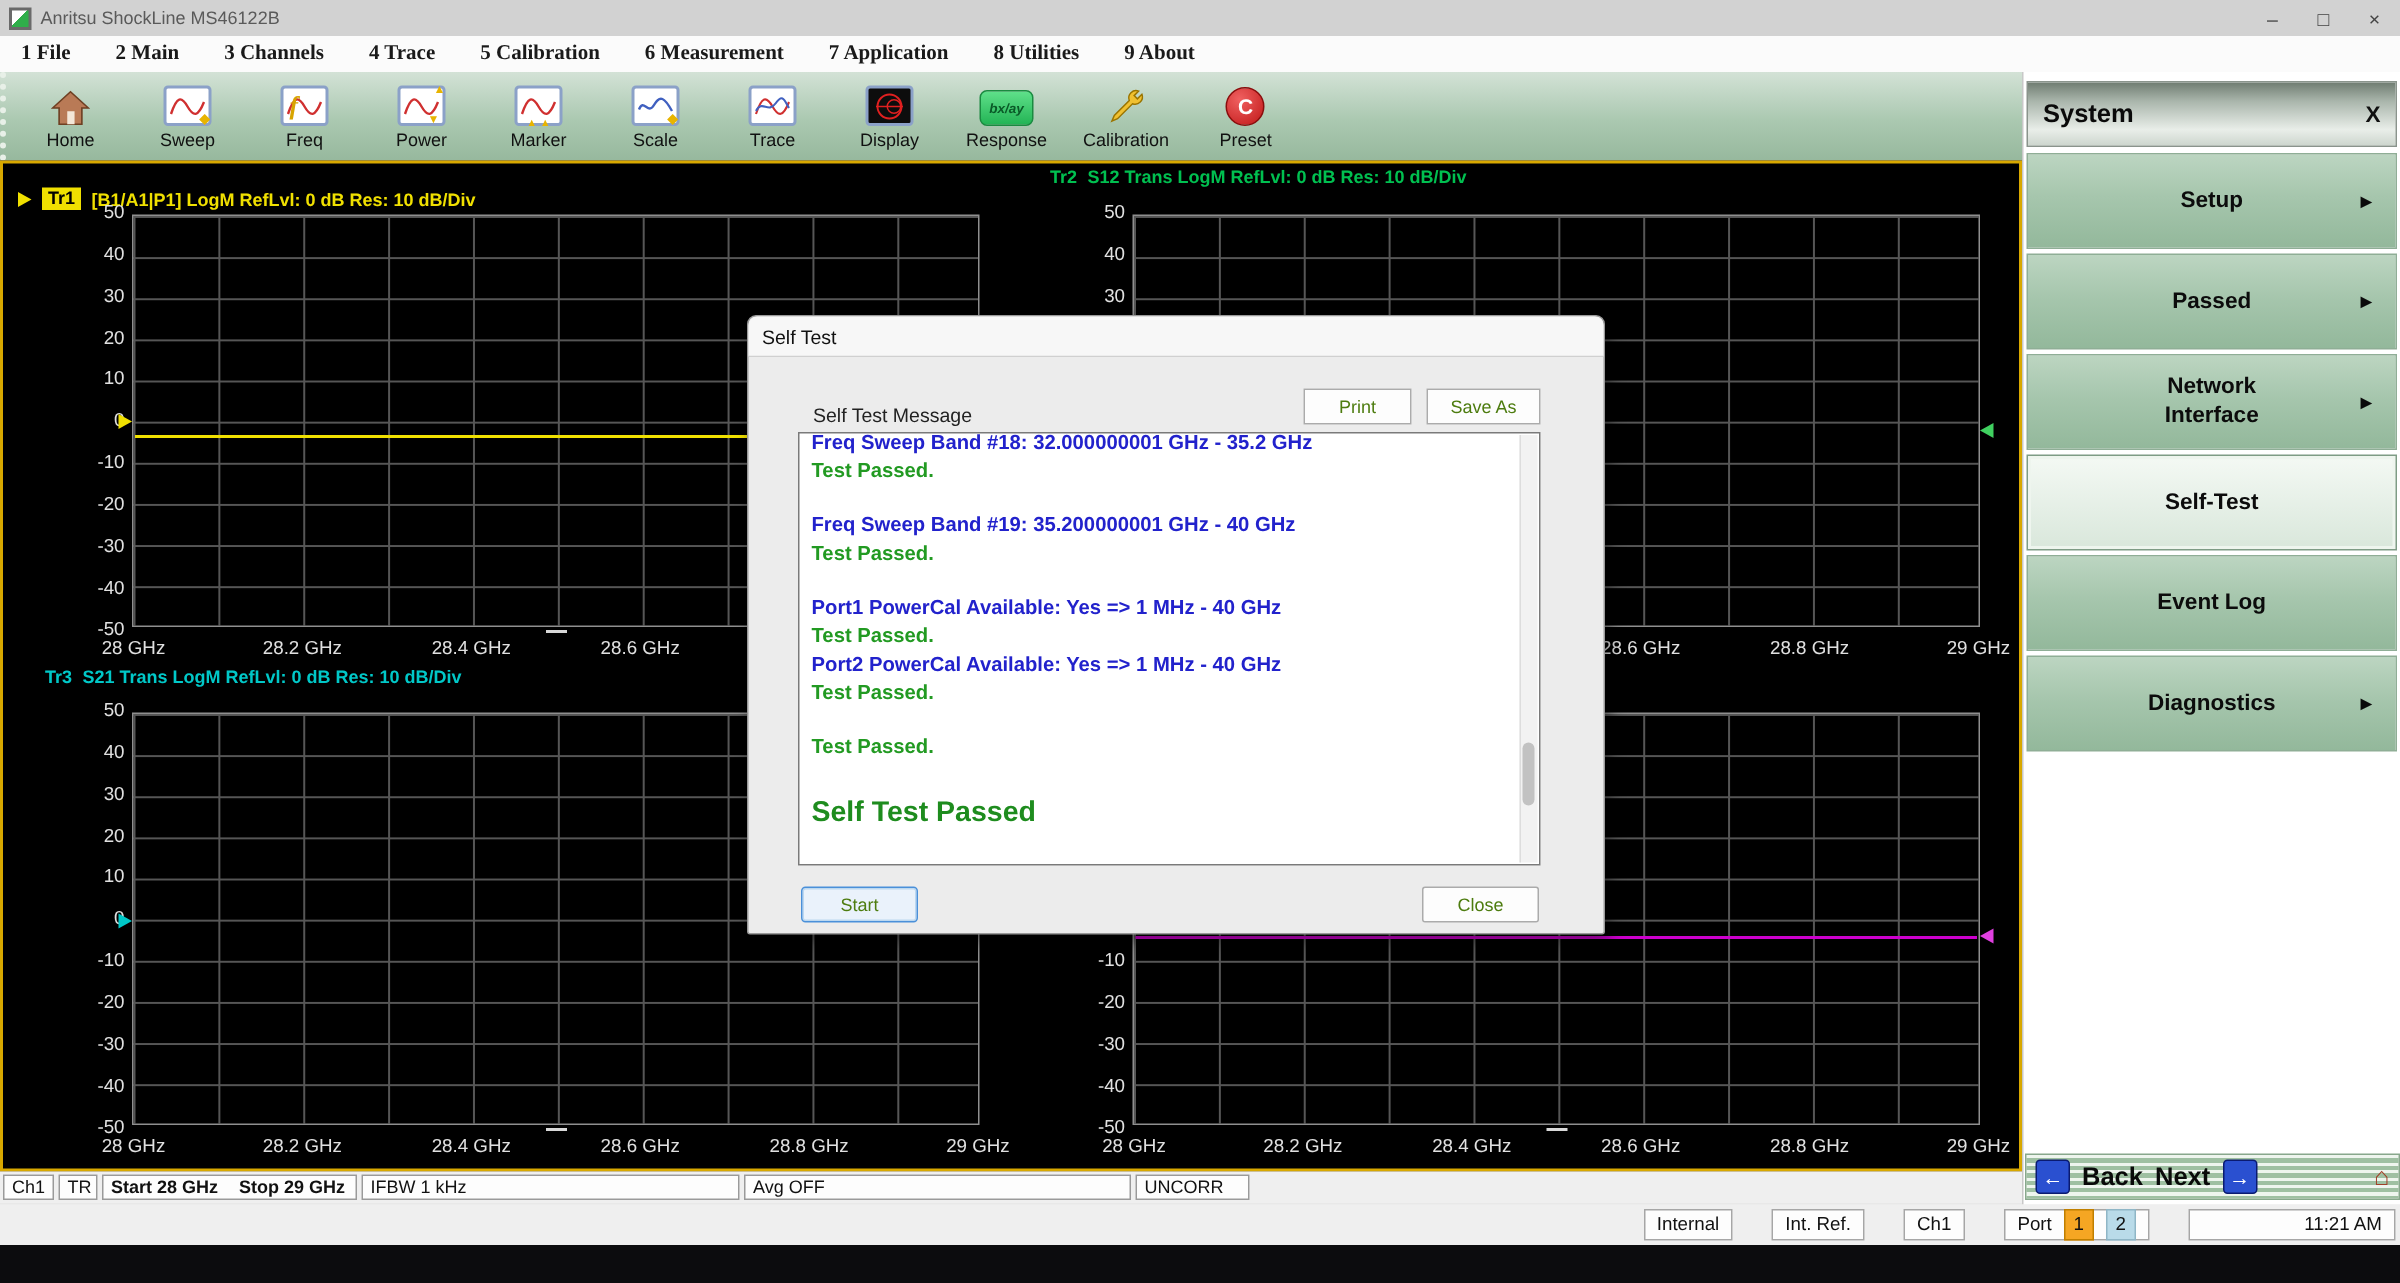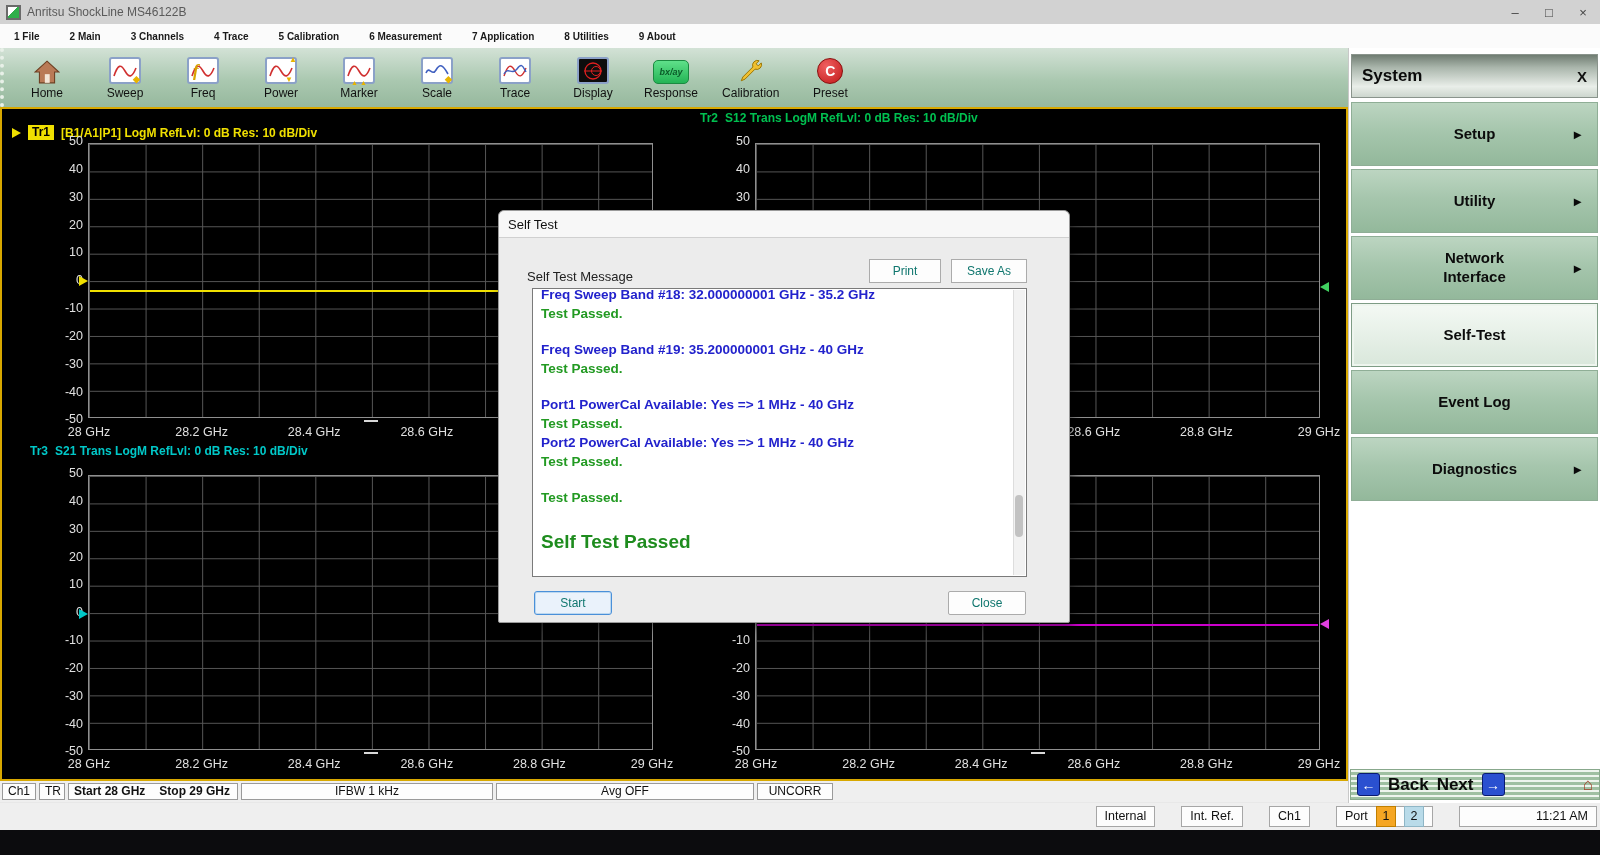--- a/index.html
+++ b/index.html
@@ -12,21 +12,21 @@
   .app-icon{width:15px;height:15px;margin:0 6px 0 6px;background:#6a6a6a;position:relative;flex:0 0 auto;}
   .app-icon::after{content:"";position:absolute;left:2px;top:2px;width:11px;height:11px;
             background:linear-gradient(135deg,#ffffff 45%,#2fae4a 45%);}
   .title-text{font-size:12px;color:#5a5a5a;}
   .win-controls{margin-left:auto;display:flex;height:100%;}
   .win-btn{width:34px;height:100%;display:flex;align-items:center;justify-content:center;
            font-size:13px;color:#444;}
   
   .menubar{position:absolute;left:0;top:24px;width:1600px;height:24px;background:#fbfbfb;
            display:flex;align-items:center;padding-left:14px;box-sizing:border-box;gap:30px;}
-  .menu-item{font-size:10px;font-weight:bold;color:#1a1a1a;white-space:nowrap;}
+  .menu-item{font-size:14px;font-weight:bold;color:#1a1a1a;white-space:nowrap;font-family:Liberation Serif, serif;}
 
   
   .toolbar{position:absolute;left:0;top:48px;width:1348px;height:59px;
            background:linear-gradient(180deg,#d3e2d6 0%,#aac8b0 55%,#96b89d 100%);
            display:flex;align-items:flex-start;padding:4px 0 0 16px;box-sizing:border-box;gap:24px;
            border-left:4px dotted #e8f0e8;}
   .tb-item{display:flex;flex-direction:column;align-items:center;gap:2px;min-width:54px;}
   .tb-label{font-size:12px;color:#111;}
   .tb-ic{height:32px;display:flex;align-items:flex-end;justify-content:center;position:relative;}
   .mini{width:32px;height:27px;background:#fff;border:2px solid #8ba1c8;border-radius:3px;
@@ -74,23 +74,23 @@
   .rm3{color:#00c8c8;top:calc(50% - 4px);}
   .rm4{color:#e040e0;top:calc(50% + 6px);}
   .dash{position:absolute;width:14px;height:2px;background:#d8d8d8;bottom:-5px;left:calc(50% - 7px);}
 
   
   .dialog{position:absolute;left:498px;top:210px;width:572px;height:413px;background:#ececec;
           border:1px solid #9a9a9a;border-radius:6px 6px 2px 2px;box-shadow:3px 4px 10px rgba(0,0,0,.45);
           box-sizing:border-box;z-index:5;}
   .dlg-titlebar{height:26px;background:#f7f7f7;border-bottom:1px solid #d0d0d0;border-radius:6px 6px 0 0;
           display:flex;align-items:center;padding-left:9px;font-size:13px;color:#111;}
-  .dlg-msg-label{position:absolute;left:28px;top:58px;font-size:13px;color:#222;}
+  .dlg-msg-label{position:absolute;left:43px;top:58px;font-size:13px;color:#222;}
   .dlg-btn{position:absolute;height:24px;background:#fdfdfd;border:1px solid #abprint;border:1px solid #ababab;
-          font-size:12px;color:#0f766e;display:flex;align-items:center;justify-content:center;box-sizing:border-box;}
+          font-size:12px;color:#4d7c0f;display:flex;align-items:center;justify-content:center;box-sizing:border-box;}
   .btn-print{left:370px;top:48px;width:72px;}
   .btn-saveas{left:452px;top:48px;width:76px;}
   .btn-start{left:35px;top:380px;width:78px;border:1px solid #4a90d9;border-radius:3px;
              background:#eaf2fb;box-shadow:0 0 0 1px #bcd8f0 inset;}
   .btn-close{left:449px;top:380px;width:78px;border-radius:2px;}
   .dlg-text{position:absolute;left:33px;top:77px;width:495px;height:289px;background:#fff;
             border:1px solid #7a7a7a;box-sizing:border-box;overflow:hidden;padding:4px 8px 0 8px;}
   .log-line{font-size:13.5px;font-weight:bold;line-height:19px;white-space:nowrap;}
   .log-line.blue{color:#2222cc;}
   .log-line.green{color:#229a22;}
@@ -126,21 +126,21 @@
   .nav-ic{width:21px;height:21px;background:#2a50d0;border:1px solid #0a1a70;border-radius:3px;
           color:#fff;font-size:14px;font-weight:bold;display:flex;align-items:center;justify-content:center;}
   .nav-word{font-size:17px;font-weight:bold;color:#0a0a0a;}
   .nav-home{margin-left:auto;font-size:17px;color:#a04028;line-height:1;}
 
   
   .statusbar1{position:absolute;left:0;top:781px;width:1348px;height:21px;background:#efefef;
           display:flex;align-items:center;padding:0 2px;box-sizing:border-box;gap:3px;font-size:12px;}
   .sc{background:#fdfdfd;border:1px solid #9a9a9a;height:17px;line-height:15px;box-sizing:border-box;
       padding:0 5px;white-space:nowrap;color:#111;}
-  .sc.center{text-align:center;}
+  .sc.center{text-align:left;}
   .sc-ss{display:flex;gap:14px;font-weight:bold;}
   .sc-meas{flex:1;text-align:right;background:#efefef;border-color:transparent;border-right:1px solid #9a9a9a;color:#222;}
   .statusbar2{position:absolute;left:0;top:803px;width:1600px;height:27px;background:#efefef;
           display:flex;align-items:center;padding:0 3px;box-sizing:border-box;gap:6px;font-size:12.5px;}
   .bc{background:#fdfdfd;border:1px solid #a6a6a6;height:21px;line-height:19px;box-sizing:border-box;
       padding:0 8px;white-space:nowrap;color:#111;display:flex;align-items:center;margin-left:20px;}
   .bc-spacer{flex-basis:1148px;border-color:transparent;background:transparent;}
   .port-badge{width:20px;height:21px;display:flex;align-items:center;justify-content:center;
       font-size:12.5px;color:#111;box-sizing:border-box;}
   .pb1{background:#f5a623;border:1px solid #c07f00;}
@@ -448,21 +448,21 @@
     <div class="sb-header">
       <span class="sb-title">System</span>
       <span class="sb-x">X</span>
     </div>
     <div class="sb-list">
         <div class="sb-btn arrow">
         <span class="sb-label">Setup</span>
         <span class="sb-arrow">►</span>
       </div>
         <div class="sb-btn arrow">
-        <span class="sb-label">Utility</span>
+        <span class="sb-label">Passed</span>
         <span class="sb-arrow">►</span>
       </div>
         <div class="sb-btn arrow">
         <span class="sb-label">Network
 Interface</span>
         <span class="sb-arrow">►</span>
       </div>
         <div class="sb-btn selected">
         <span class="sb-label">Self-Test</span>
 

